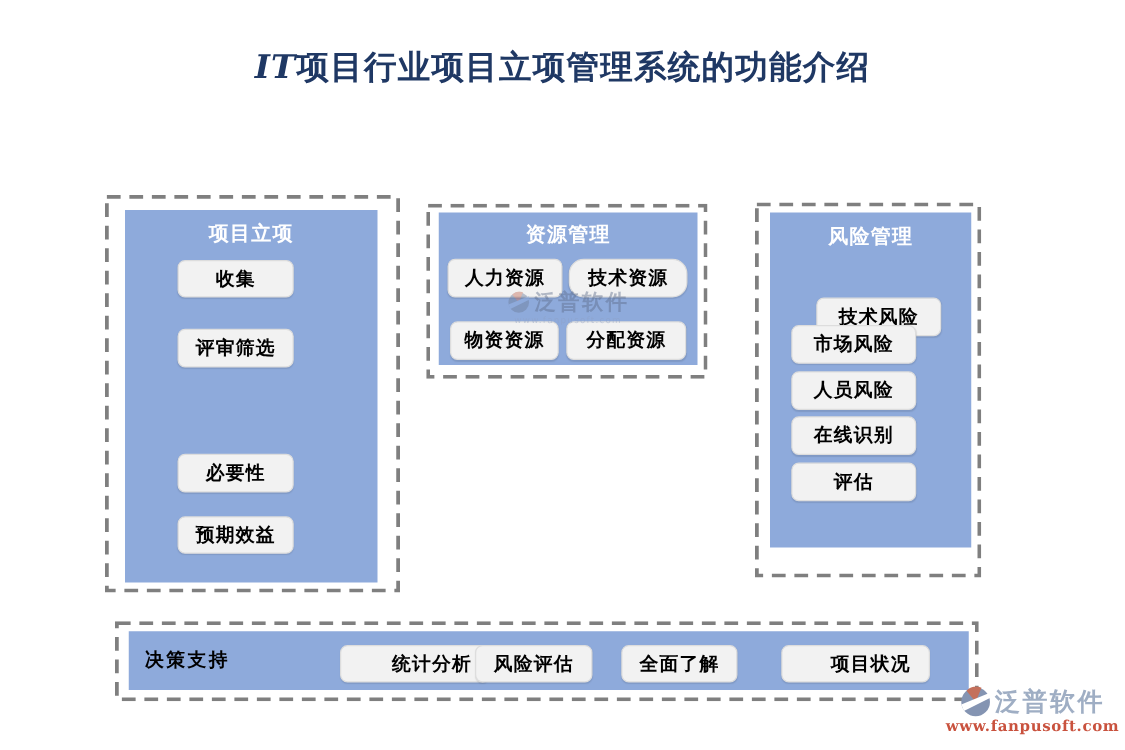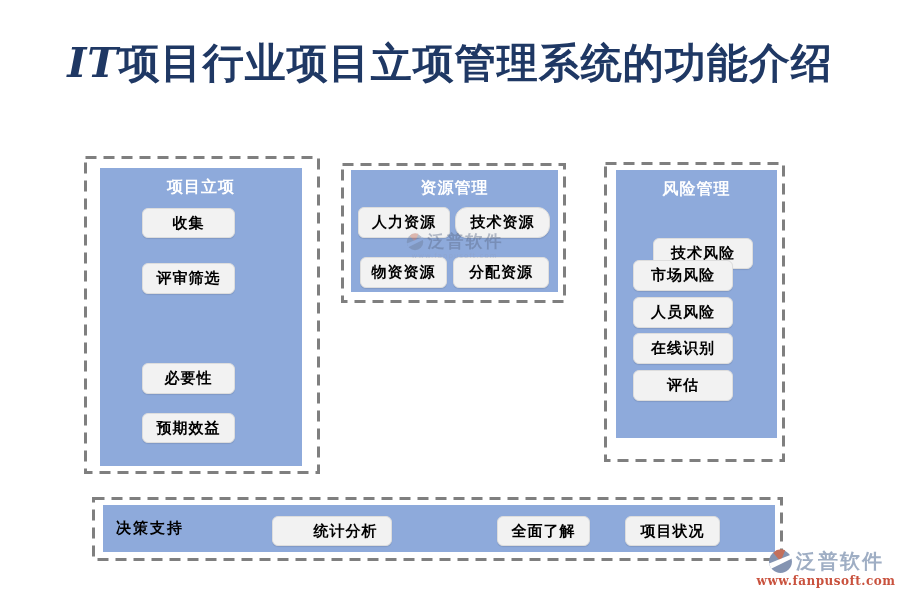--- a/index.html
+++ b/index.html
@@ -1,21 +1,21 @@
 <!DOCTYPE html>
 <html><head>
 <meta charset="utf-8">
 <style>
   html,body{margin:0;padding:0;background:#fff;}
   .canvas{position:relative;width:900px;height:600px;background:#fff;overflow:hidden;
           font-family:"DejaVu Sans","Liberation Sans",sans-serif;}
   
   .title{position:absolute;top:36px;left:0;width:100%;text-align:center;
          font-family:"DejaVu Serif","Liberation Serif",serif;font-weight:bold;
-         font-size:41px;color:#1F3864;letter-spacing:1px;}
+         font-size:26px;color:#1F3864;letter-spacing:1px;}
   .title .it{font-style:italic;}
   
   .dashed{position:absolute;box-sizing:border-box;}
   .dash-svg{position:absolute;left:0;top:0;}
   .blue{position:absolute;background:#8EAADB;}
   .hdr{position:absolute;left:0;top:9px;width:100%;text-align:center;color:#ffffff;
        font-weight:bold;font-size:16px;letter-spacing:1px;}
   .shape{position:absolute;background:#F2F2F2;border:1px solid #DDDDDD;border-radius:6px;
          display:flex;align-items:center;justify-content:center;font-weight:bold;
          font-size:15px;color:#000;box-shadow:0 1px 1px rgba(0,0,0,0.10);
@@ -95,22 +95,23 @@
     </div>
   </div>
 
   <div class="dashed" style="left:92px;top:497px;width:691px;height:64px;">
     <svg class="dash-svg" width="691" height="64">
       <rect x="1.5" y="1.5" width="688" height="61" fill="none" stroke="#7F7F7F" stroke-width="3" stroke-dasharray="11 7"></rect>
     </svg>
     <div class="blue" style="left:11px;top:8px;width:672px;height:47px;">
       <div class="bar-label">决策支持</div>
       <div class="shape" style="left:169px;top:11px;width:91px;height:28px;padding-left:27px;">统计分析</div>
+      <div class="shape" style="left:277px;top:11px;width:92px;height:28px;">风险评估</div>
       <div class="shape" style="left:394px;top:11px;width:91px;height:28px;">全面了解</div>
-      <div class="shape" style="left:522px;top:11px;width:93px;height:28px;">项目状况</div>
+      <div class="shape" style="left:522px;top:11px;width:93px;height:28px;padding-left:24px;">项目状况</div>
     </div>
   </div>
 
   <div class="logo">
     <div class="logo-row">
       <svg width="25" height="25" viewBox="0 0 24 24">
         <circle cx="12" cy="12" r="11" fill="#8494B2"></circle>
         <path d="M12 12 L5 3.5 A11 11 0 0 1 16.5 1.1 Z" fill="#C4705C"></path>
         <path d="M1 14 L23 5 L23 9 L3 19 Z" fill="#ffffff"></path>
       </svg>

